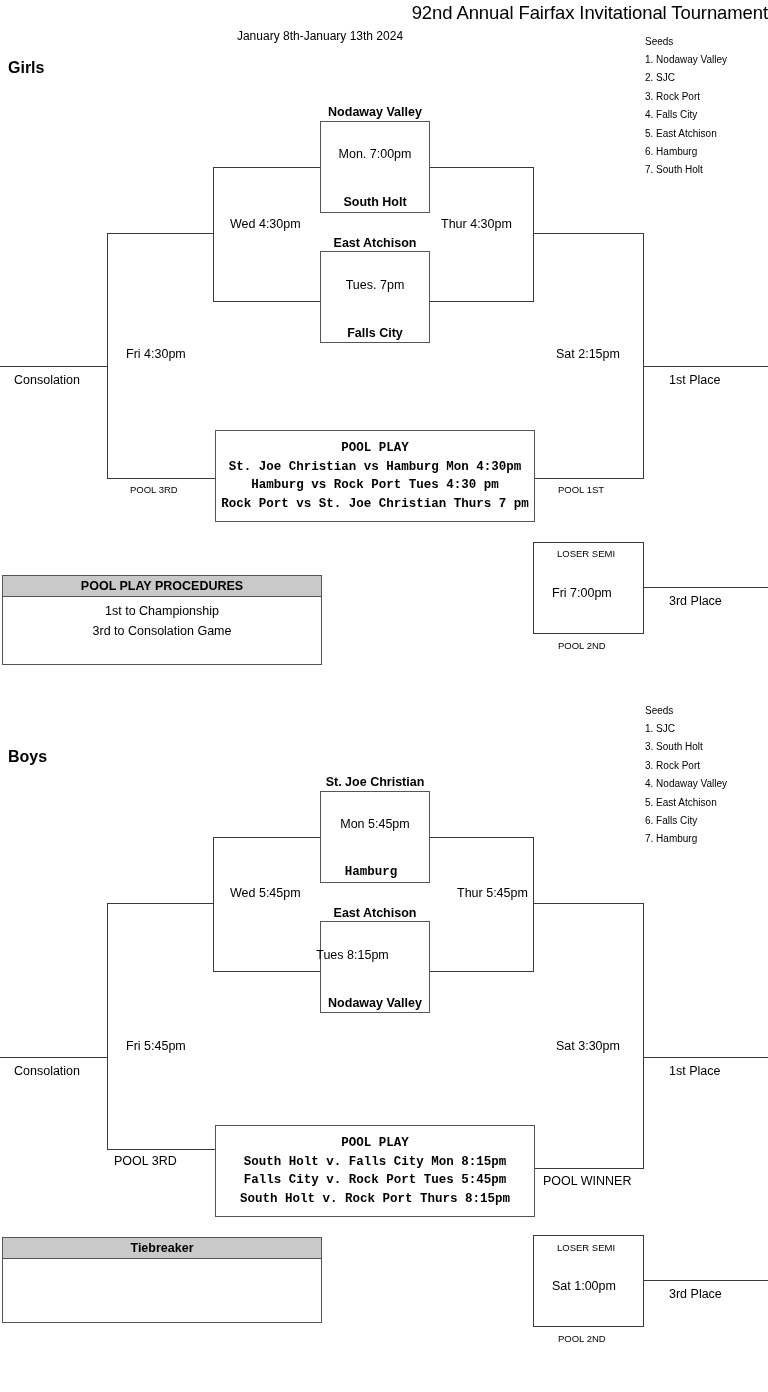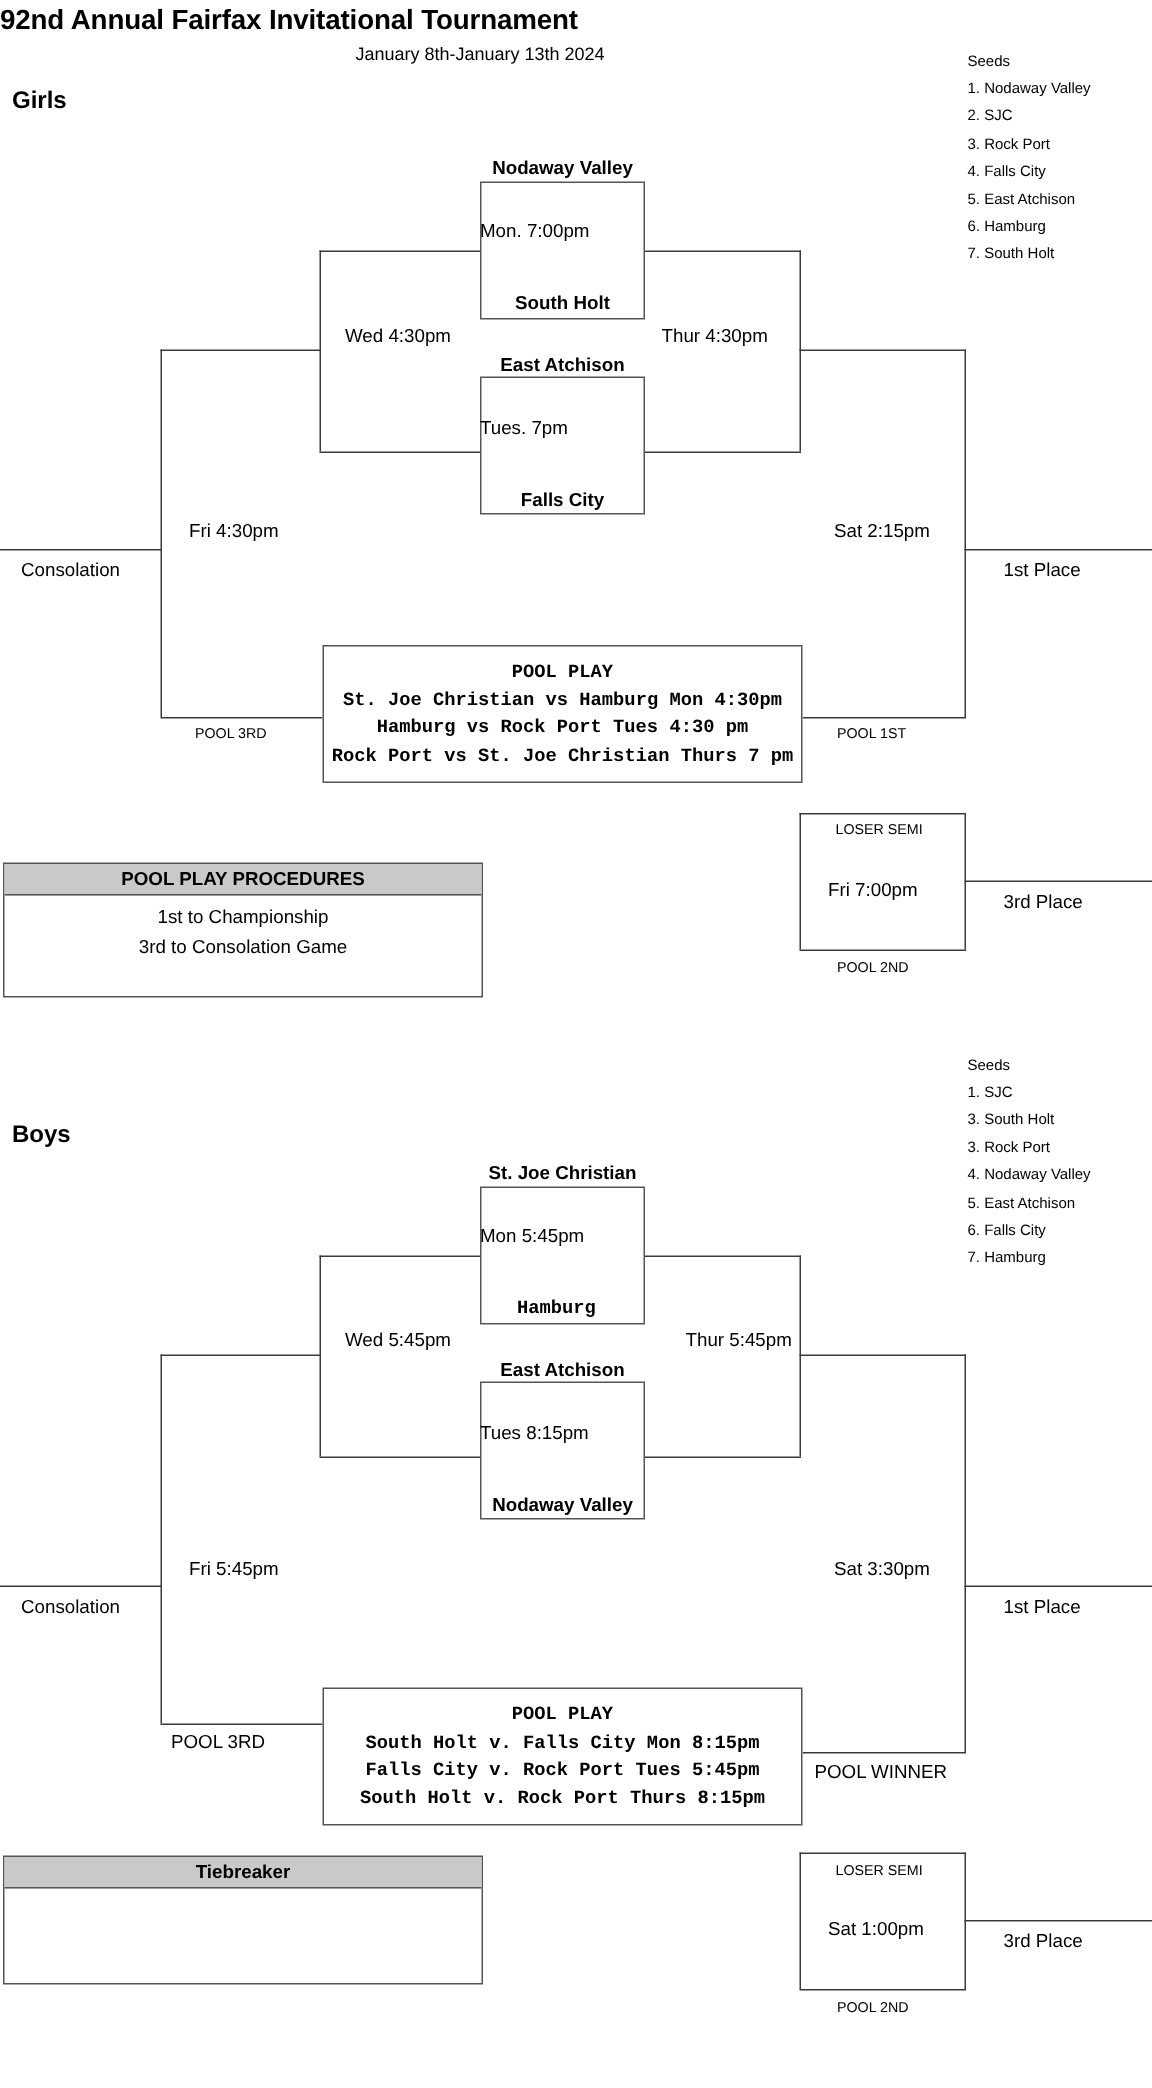--- a/index.html
+++ b/index.html
@@ -70,40 +70,40 @@
     white-space:nowrap;
   }
   .infobox.left .row{
     text-align:left;
     padding-left:6px;
   }
   .infobox.left .row .num{display:inline-block;width:18px;}
   
   #title{
     left:0;top:4px;width:768px;
-    text-align:left;
+    text-align:right;
     font-size:18.5px;
-    font-weight:bold;
+    font-weight:normal;
     letter-spacing:-0.1px;
   }
   #subtitle{
     left:0;top:30px;width:640px;
     text-align:center;
     font-size:12px;
   }
   .divtitle{font-size:16px;font-weight:bold;}
   
   .seeds{position:absolute;font-size:10px;}
   .seeds .sh{line-height:1;margin-bottom:8px;}
   .seeds .si{line-height:1;margin-bottom:8.4px;white-space:nowrap;}
   
   .lbl{position:absolute;font-size:12.5px;line-height:1;white-space:nowrap;}
   .lbl-sm{position:absolute;font-size:9.5px;line-height:1;white-space:nowrap;}
   .teamlbl{position:absolute;font-size:12.5px;font-weight:bold;line-height:1;white-space:nowrap;text-align:center;}
-  .boxtime{position:absolute;font-size:12.5px;line-height:1;white-space:nowrap;}
+  .boxtime{position:absolute;font-size:12.5px;line-height:1;white-space:nowrap;text-align:center;}
 </style>
 </head>
 <body>
 
 <div id="page">
 
   <div id="title" class="abs t">92nd Annual Fairfax Invitational Tournament</div>
   <div id="subtitle" class="abs t">January 8th-January 13th 2024</div>
 
   <div class="abs divtitle" style="left:8px;top:59px;">Girls</div>
@@ -201,21 +201,21 @@
   <div class="vline" style="left:533px;top:837px;height:134px;"></div>
   <div class="hline" style="left:428px;top:971px;width:106px;"></div>
 
   <div class="matchbox" style="left:320px;top:791px;width:110px;height:92px;"></div>
   <div class="teamlbl" style="left:320px;top:776px;width:110px;">St. Joe Christian</div>
   <div class="boxtime" style="left:320px;top:818px;width:110px;">Mon 5:45pm</div>
   <div class="teamlbl" style="left:316px;top:866px;width:110px;font-family:Liberation Mono, monospace;">Hamburg</div>
 
   <div class="matchbox" style="left:320px;top:921px;width:110px;height:92px;"></div>
   <div class="teamlbl" style="left:320px;top:907px;width:110px;">East Atchison</div>
-  <div class="boxtime" style="left:320px;top:949px;width:97px;">Tues 8:15pm</div>
+  <div class="boxtime" style="left:304px;top:949px;width:97px;">Tues 8:15pm</div>
   <div class="teamlbl" style="left:318px;top:997px;width:114px;">Nodaway Valley</div>
 
   <div class="lbl" style="left:230px;top:887px;">Wed 5:45pm</div>
   <div class="lbl" style="left:441px;top:887px;margin-left:16px;">Thur 5:45pm</div>
 
   <div class="hline" style="left:107px;top:903px;width:107px;"></div>
   <div class="vline" style="left:107px;top:903px;height:246px;"></div>
   <div class="hline" style="left:107px;top:1149px;width:108px;"></div>
   <div class="hline" style="left:0px;top:1057px;width:108px;"></div>
   <div class="lbl" style="left:14px;top:1065px;">Consolation</div>

